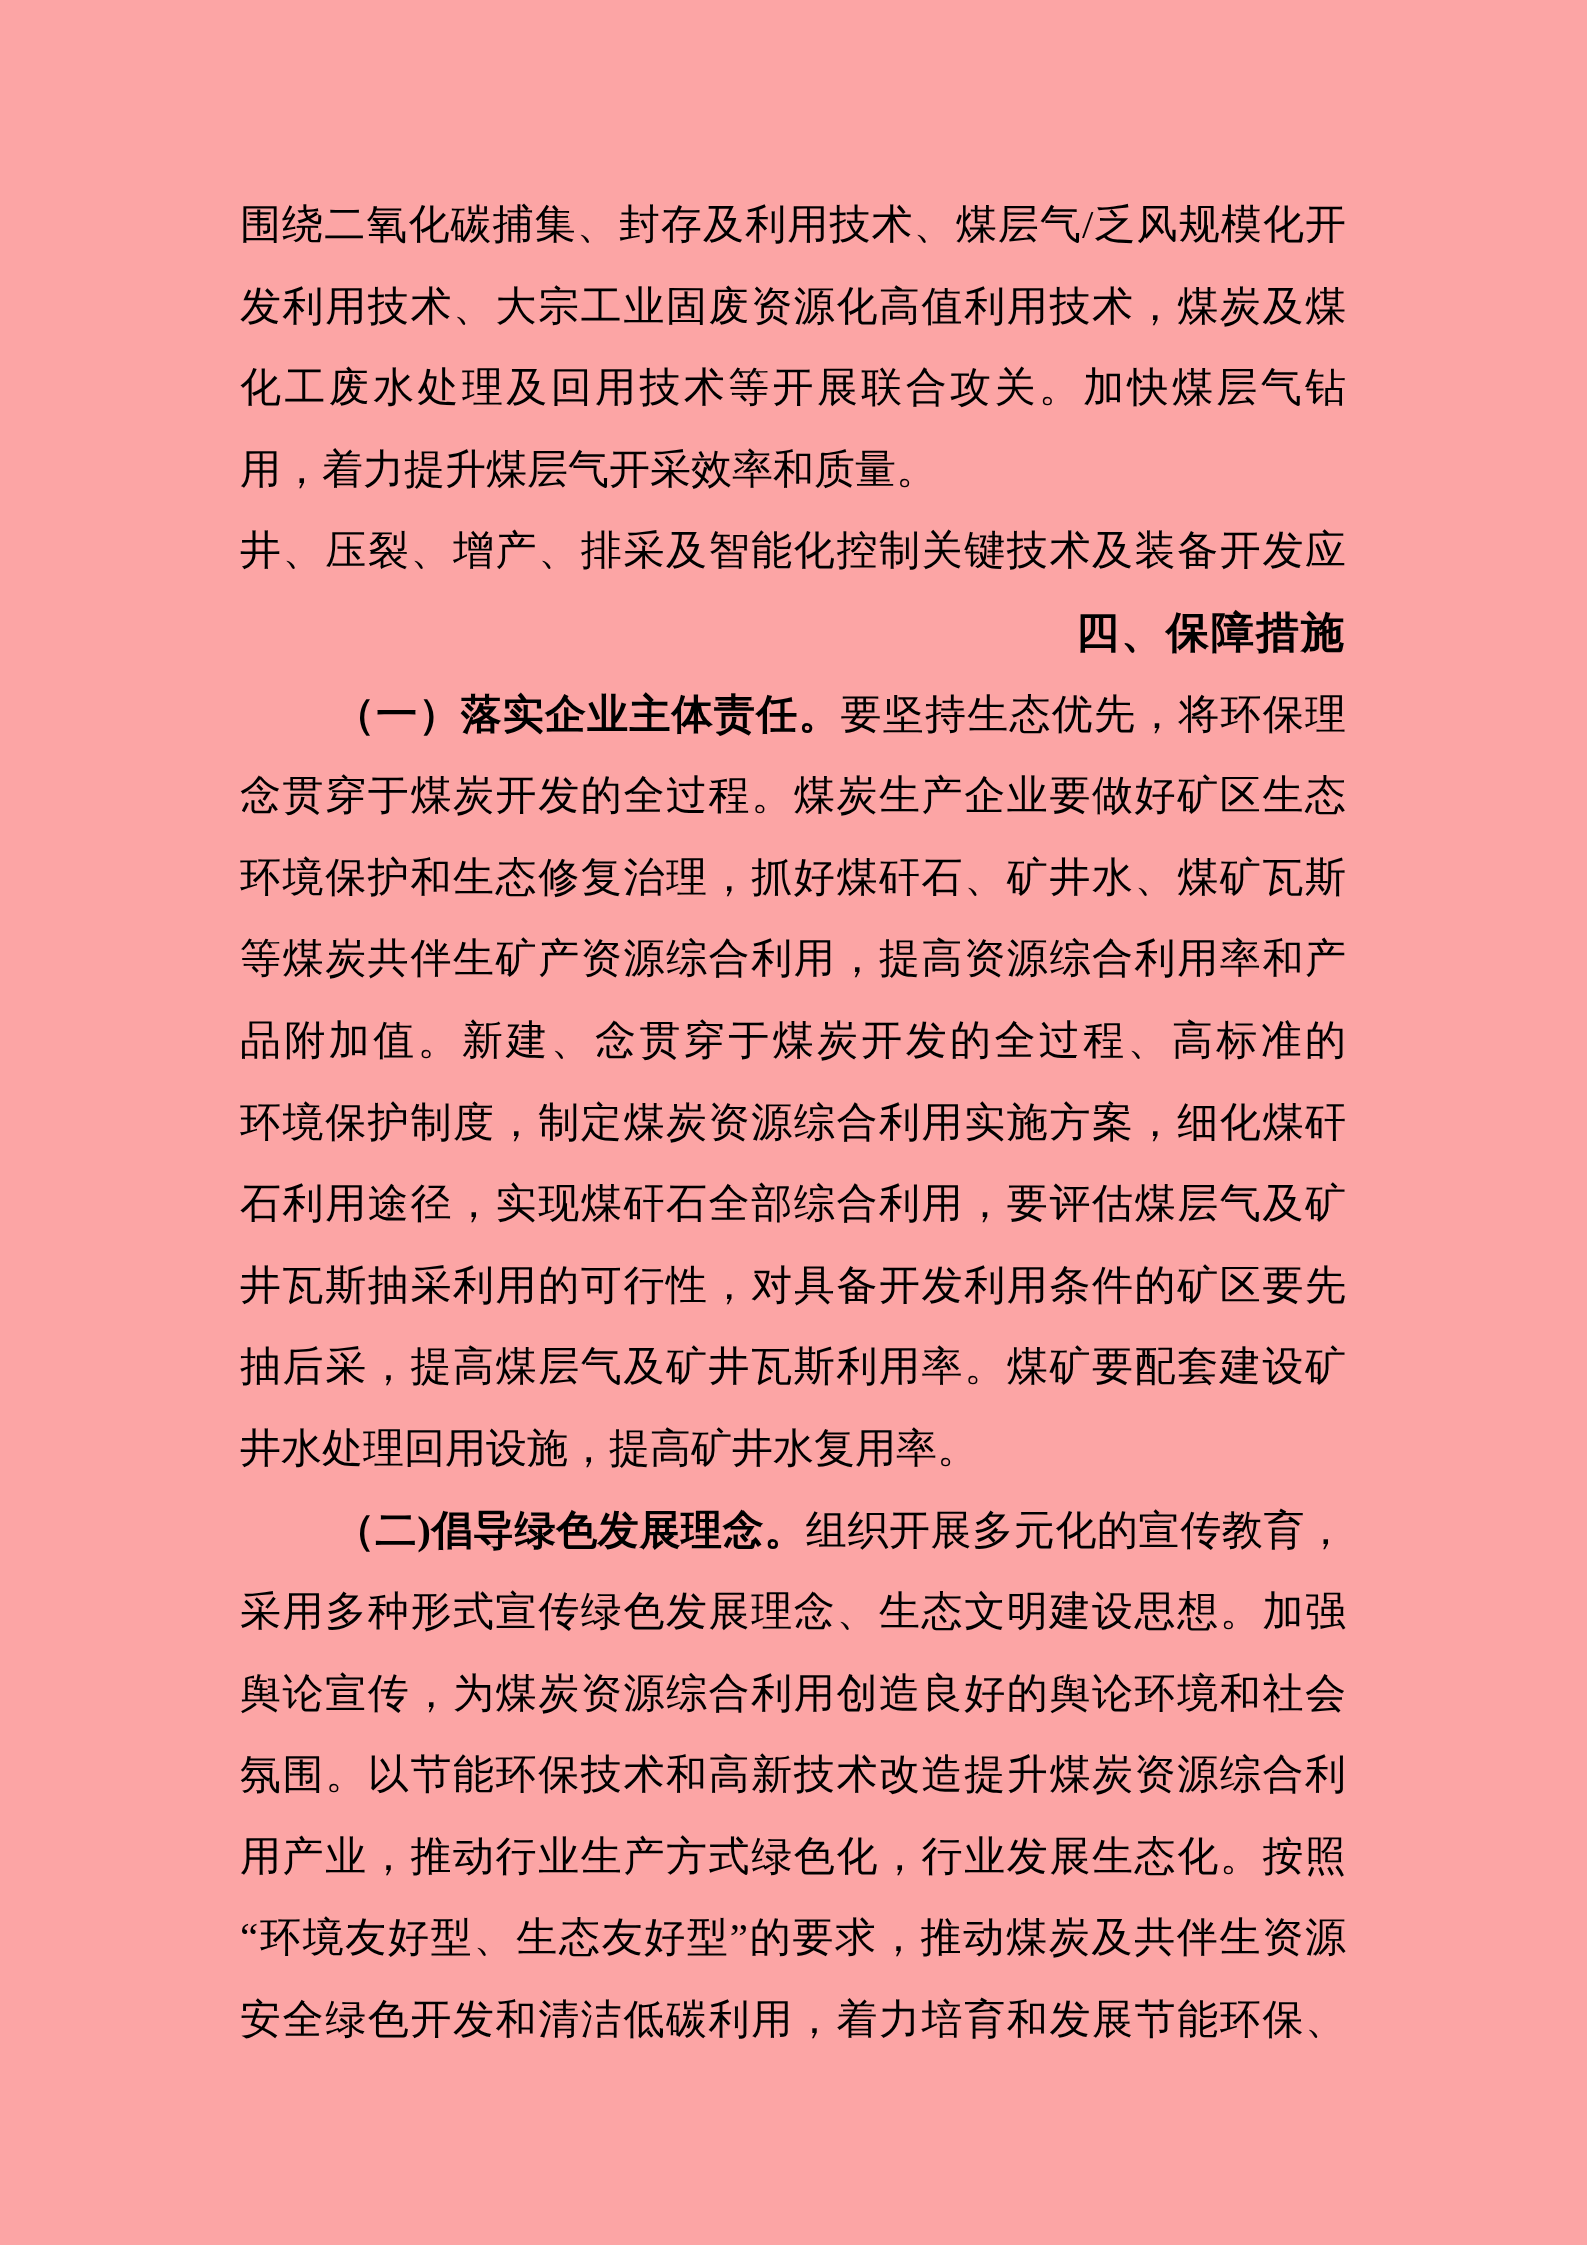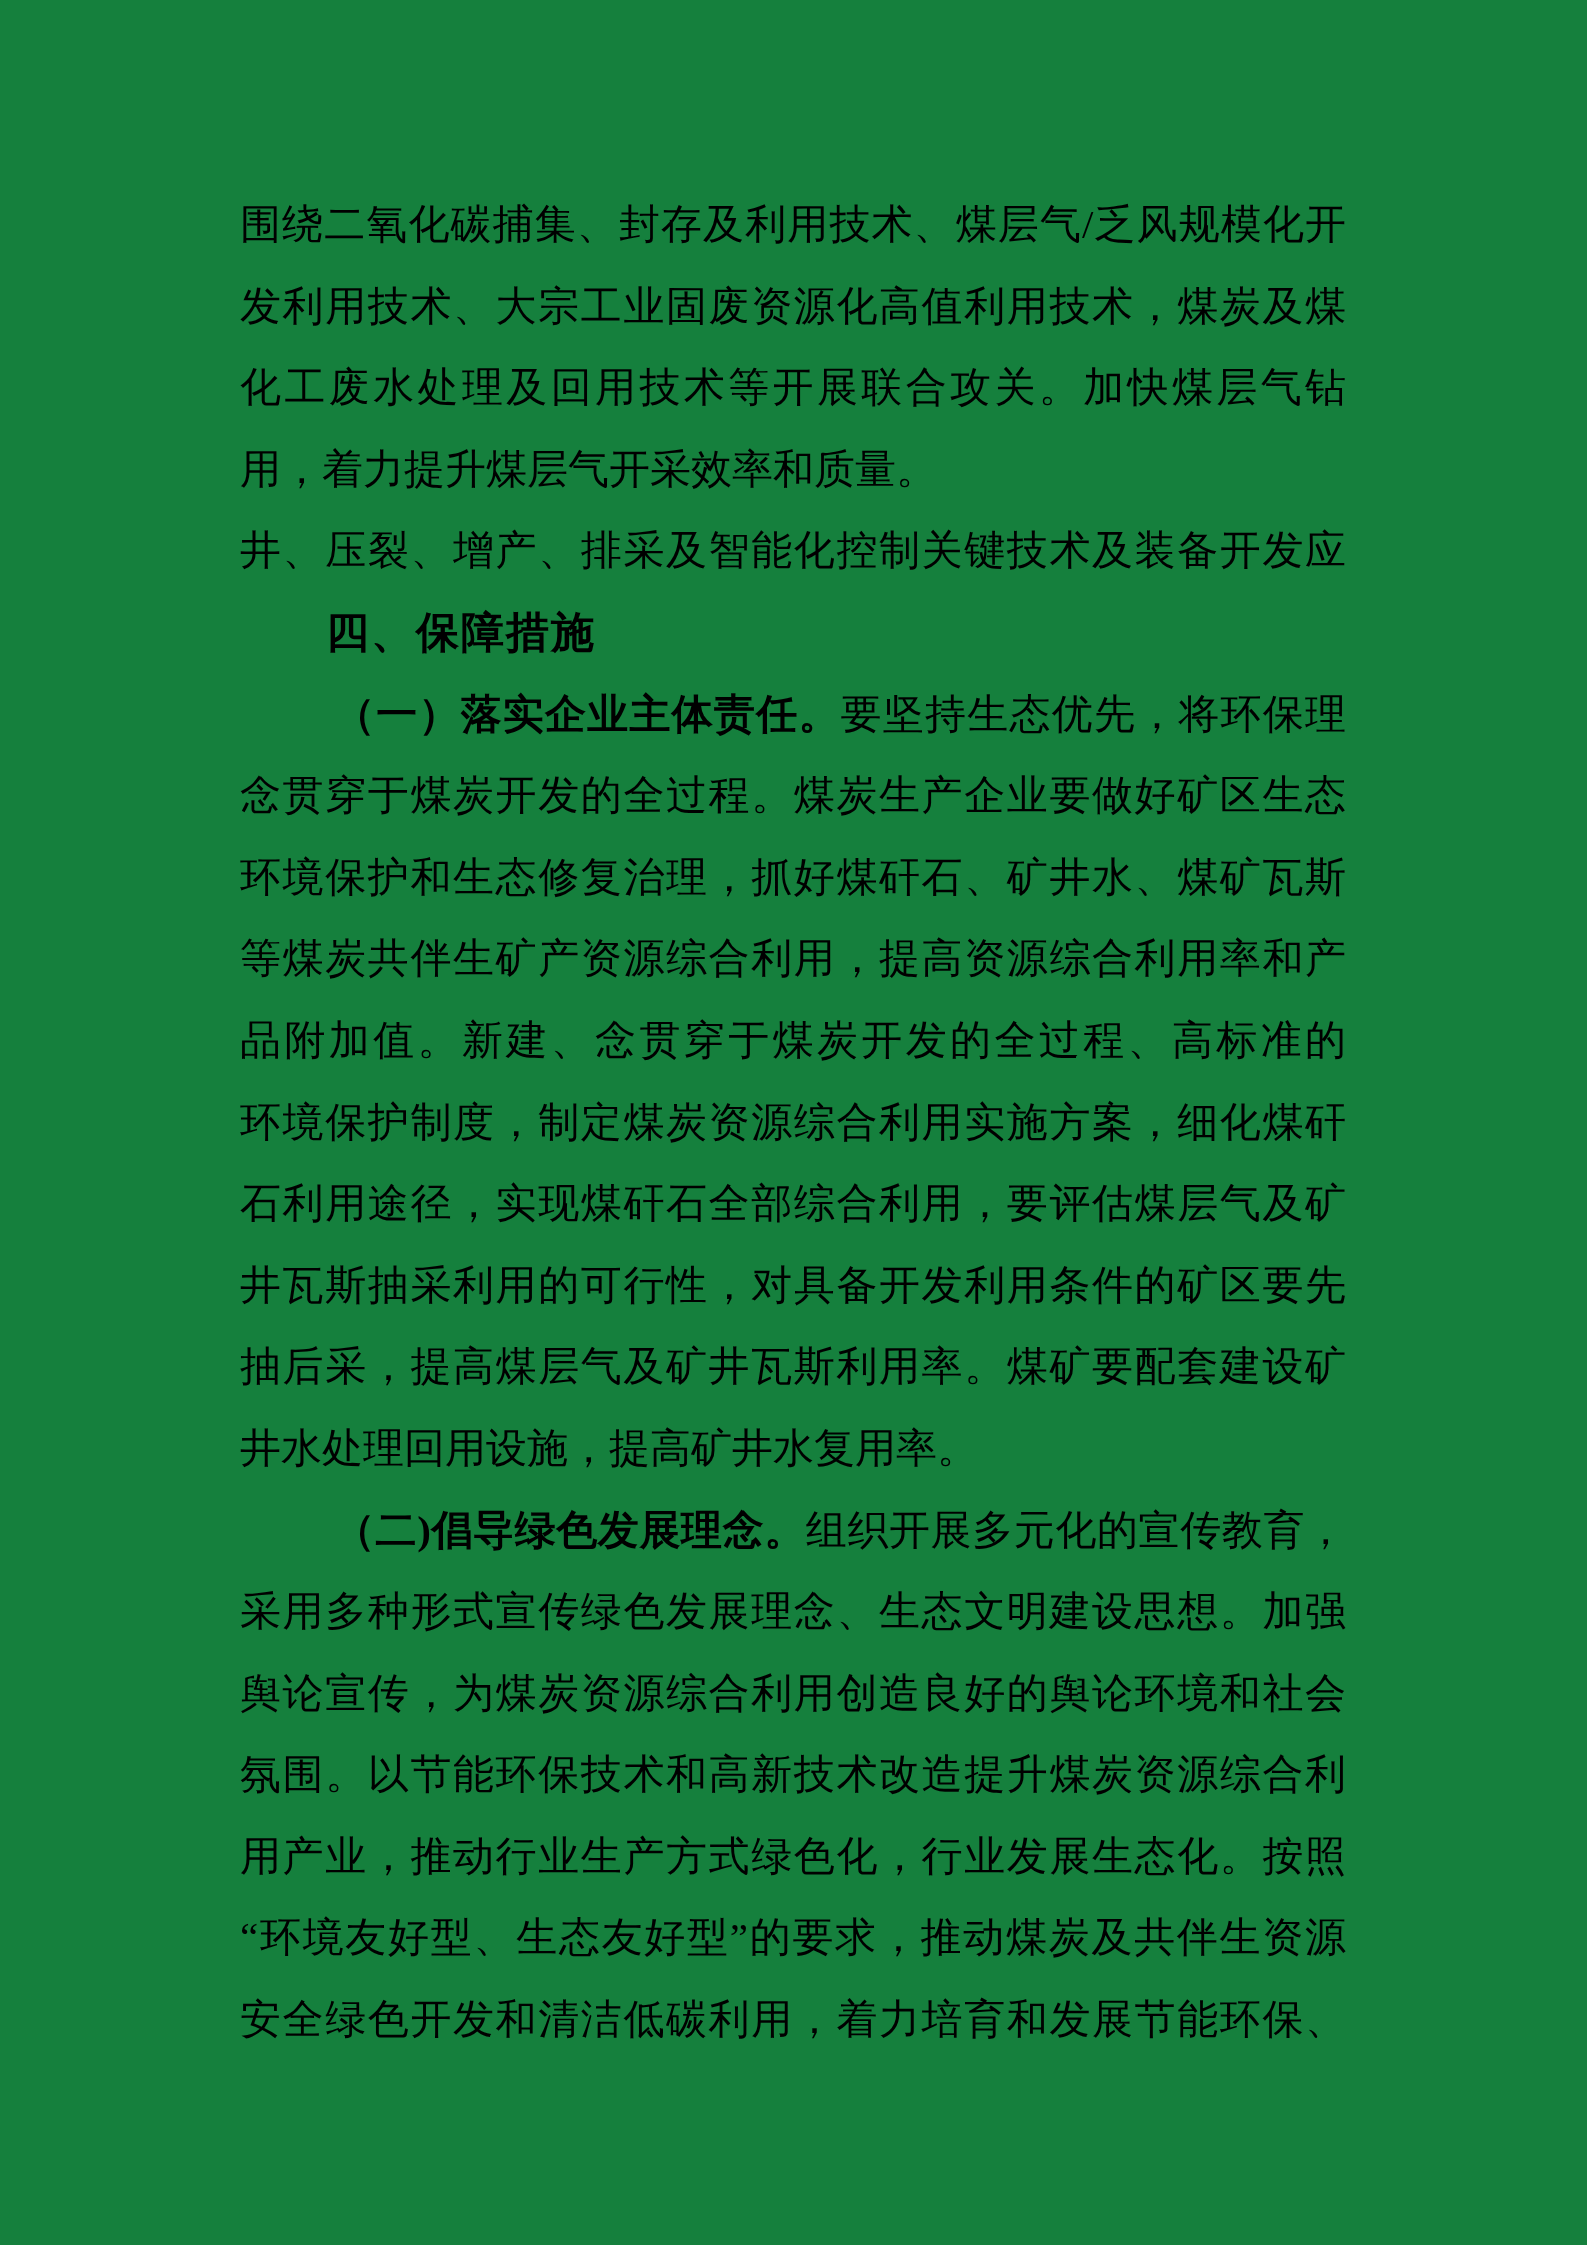--- a/index.html
+++ b/index.html
@@ -4,21 +4,21 @@
 <style>
   html, body {
     margin: 0;
     padding: 0;
     background: #ffffff;
   }
   .sheet {
     position: relative;
     width: 1587px;
     height: 2245px;
-    background: #15803d;
+    background: #fca5a5;
     overflow: hidden;
     text-decoration: underline;
   }
   .content {
     position: absolute;
     left: 240px;
     top: 184px;
     width: 1106px;
   }
   .line {
@@ -30,20 +30,21 @@
     text-align: left;
     white-space: nowrap;
   }
   .line.fill {
     white-space: normal;
     text-align: justify;
     text-align-last: justify;
   }
   .line.indent {
     padding-left: 86px;
+    text-align: right;
   }
   .line.heading {
     font-family: "Liberation Sans", sans-serif;
     font-weight: 700;
     font-size: 43px;
     letter-spacing: 2px;
   }
   .lead {
     font-weight: 700;
     font-family: "Liberation Serif", serif;

